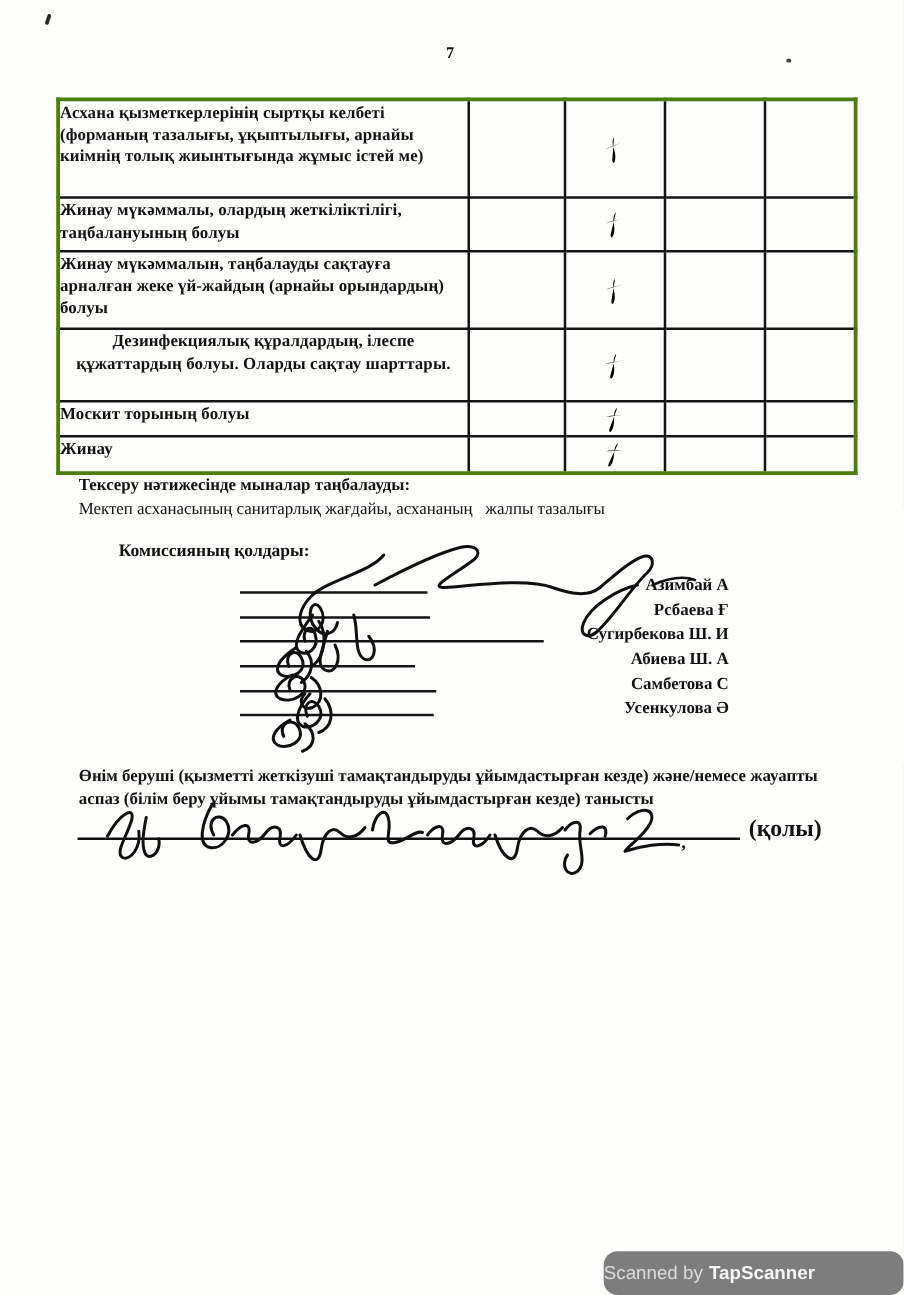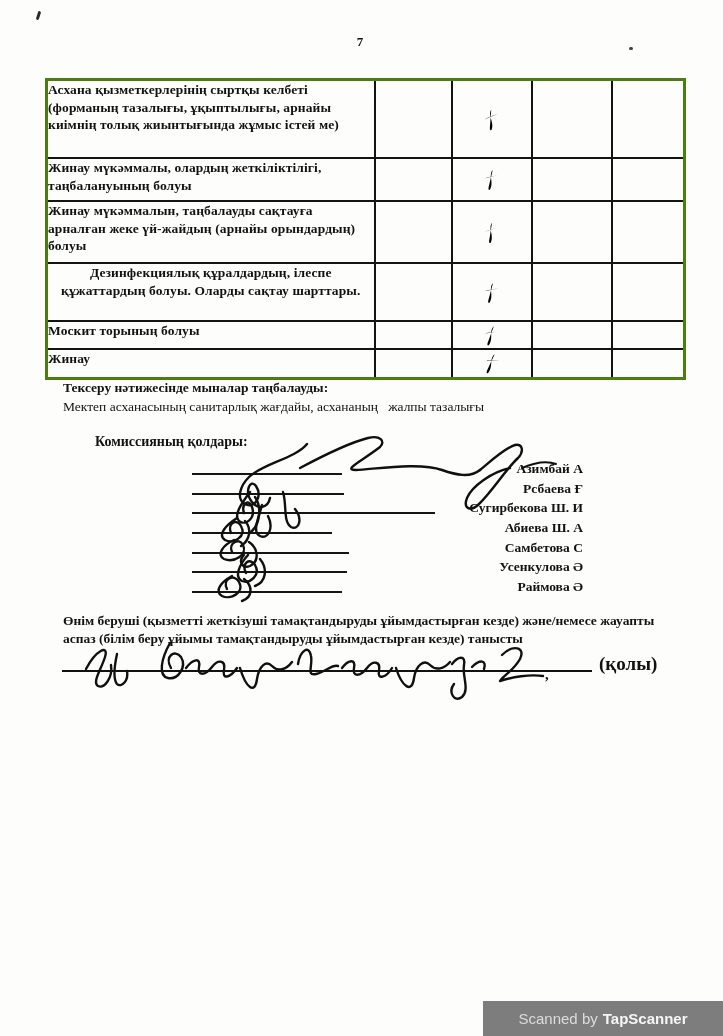--- a/index.html
+++ b/index.html
@@ -63,22 +63,23 @@
   .footer-comma{position:absolute;left:545px;top:666px;font-size:15px;font-weight:700;}
   .footer-sig-label{position:absolute;left:599px;top:653px;font-size:19px;font-weight:700;}
   
   svg.ink{position:absolute;left:0;top:0;width:723px;height:1036px;pointer-events:none;}
   svg.ink path{stroke:#101010;fill:none;stroke-linecap:round;stroke-linejoin:round;}
   .ink-thin{stroke-width:2;}
   .ink-med{stroke-width:2.4;}
   
   .watermark-bar{
     position:absolute;left:483px;top:1001px;width:240px;height:35px;
-    display:flex;align-items:center;justify-content:center;gap:5px;
+    display:flex;align-items:center;justify-content:flex-start;gap:5px;
     font-family:"Liberation Sans","DejaVu Sans",sans-serif;
+    border-radius:11px;
   }
   .watermark-prefix{font-size:15px;color:#dcdcdc;font-weight:400;}
   .watermark-brand{font-size:15px;color:#f6f6f6;font-weight:700;}
 </style>
 </head>
 <body>
 
 <div class="page">
 
   <svg width="0" height="0" style="position:absolute" aria-hidden="true">
@@ -165,21 +166,20 @@
   <div class="results-text">Мектеп асханасының санитарлық жағдайы, асхананың   жалпы тазалығы</div>
 
   <div class="commission-heading">Комиссияның қолдары:</div>
   <div class="commission-list">
       <div class="member-row"><span class="member-name">Азимбай А</span><span class="sig-line sig-line-0"></span></div>
       <div class="member-row"><span class="member-name">Рсбаева Ғ</span><span class="sig-line sig-line-2"></span></div>
       <div class="member-row"><span class="member-name">Сугирбекова Ш. И</span><span class="sig-line sig-line-1"></span></div>
       <div class="member-row"><span class="member-name">Абиева Ш. А</span><span class="sig-line sig-line-3"></span></div>
       <div class="member-row"><span class="member-name">Самбетова С</span><span class="sig-line sig-line-4"></span></div>
       <div class="member-row"><span class="member-name">Усенкулова Ә</span><span class="sig-line sig-line-5"></span></div>
-      <div class="member-row"><span class="member-name">Раймова Ә</span><span class="sig-line sig-line-6"></span></div>
     </div>
 
   <div class="footer-paragraph">Өнім беруші (қызметті жеткізуші тамақтандыруды ұйымдастырған кезде) және/немесе жауапты аспаз (білім беру ұйымы тамақтандыруды ұйымдастырған кезде) танысты</div>
   <div class="footer-sig-line"></div>
   <div class="footer-comma">,</div>
   <div class="footer-sig-label">(қолы)</div>
 
   <svg class="ink" viewBox="0 0 723 1036">
 
     <g>

